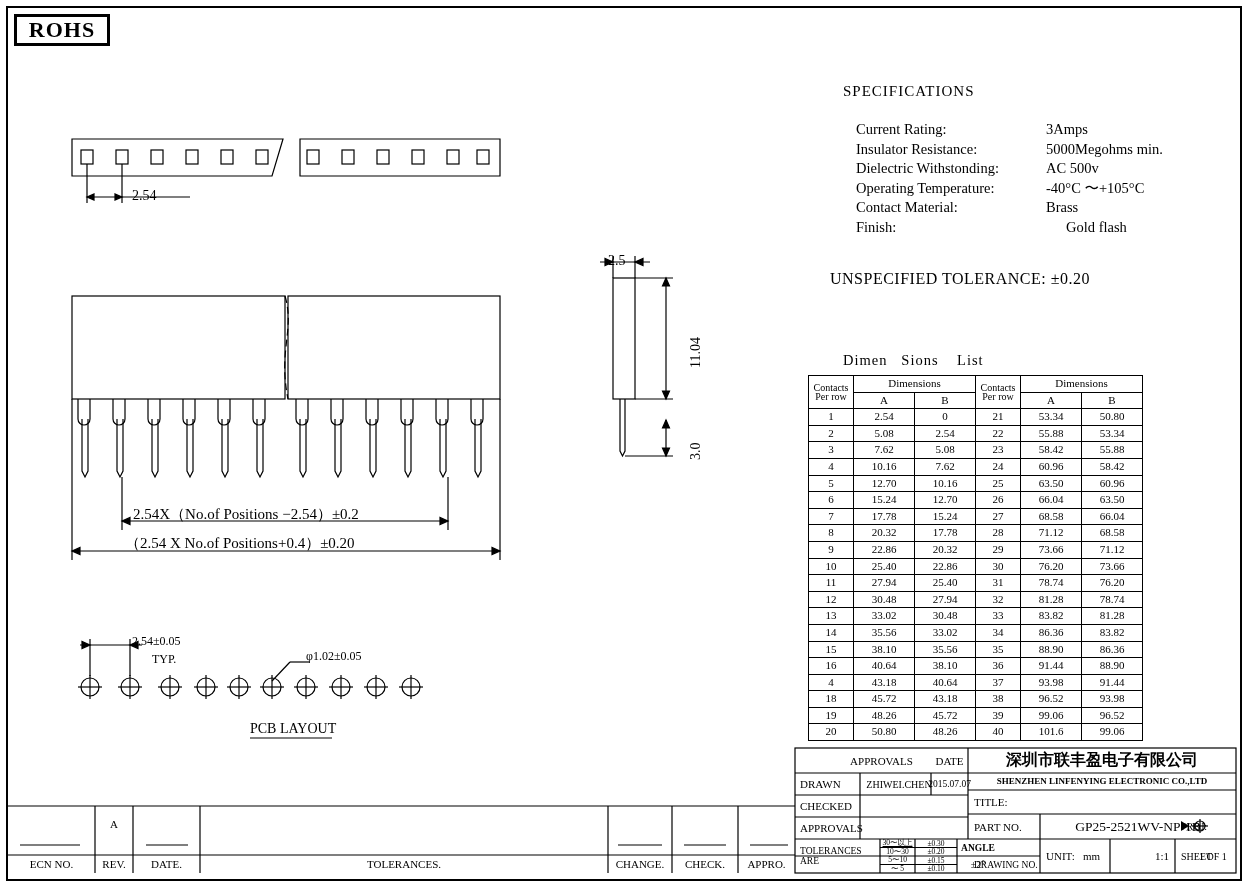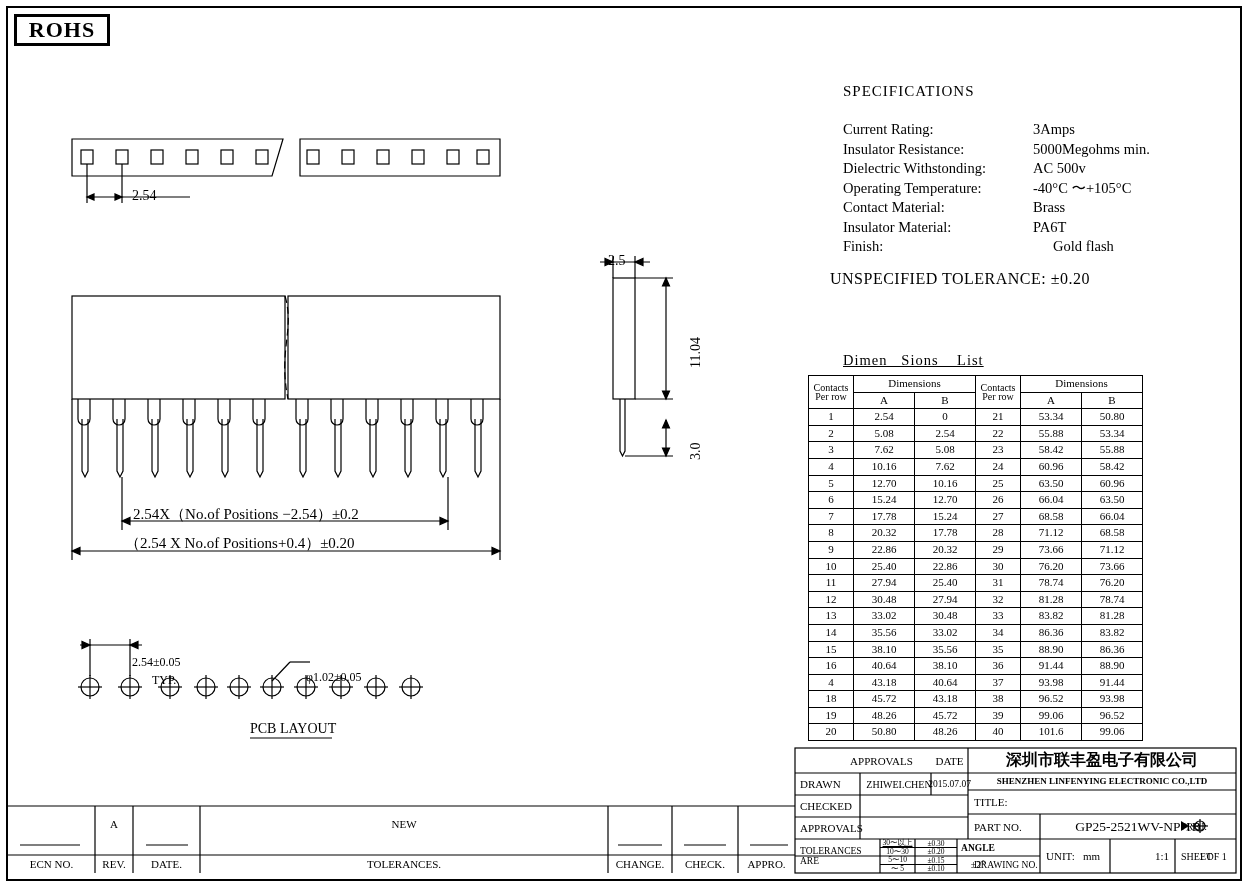--- a/index.html
+++ b/index.html
@@ -8,36 +8,36 @@
   .frame{position:absolute;left:6px;top:6px;width:1236px;height:875px;border:2px solid #000;box-sizing:border-box;}
   .abs{position:absolute;}
   .txt{font-family:"Liberation Serif",serif;white-space:pre;}
   
   .rohs{left:14px;top:14px;width:96px;height:32px;border:3px solid #000;box-sizing:border-box;
         display:flex;align-items:center;justify-content:center;font-size:22px;font-weight:bold;letter-spacing:1px;}
   
   .spec-title{left:843px;top:83px;font-size:15px;letter-spacing:1px;}
   .spec-list{left:843px;top:120px;font-size:14.5px;line-height:19.5px;}
   .spec-row{display:flex;}
-  .spec-k{width:190px;}
+  .spec-k{width:190px;margin-left:13px;}
   .spec-v{}
   .tol{left:830px;top:270px;font-size:16px;letter-spacing:.5px;}
   
-  .dl-title{left:843px;top:352px;font-size:14.5px;letter-spacing:1px;text-decoration:underline;}
+  .dl-title{left:843px;top:352px;font-size:14.5px;letter-spacing:1px;}
   .dimtable{left:808px;top:375px;border-collapse:collapse;font-size:11px;font-family:"Liberation Serif",serif;}
   .dimtable td,.dimtable th{border:1px solid #000;text-align:center;padding:0 2px;height:15.6px;line-height:15.6px;font-weight:normal;}
   .dimtable .c{width:40px;}
   .dimtable .a{width:56px;}
   .dimtable .b{width:56px;}
   .dimtable .hdr{font-size:10px;}
   .cell{position:absolute;font-size:11px;display:flex;align-items:center;padding-left:3px;box-sizing:border-box;}
   .cellc{justify-content:center;padding-left:0;}
   svg{position:absolute;left:0;top:0;overflow:visible;}
   .lbl{position:absolute;font-size:14px;font-family:"Liberation Serif",serif;white-space:pre;}
-  .lbl-sm{font-size:12px;margin-top:21px;}
+  .lbl-sm{font-size:12px;}
   .vert{transform-origin:0 0;}
 </style>
 </head>
 <body>
 
 <div id="sheet">
   <div class="frame"></div>
 
   <div class="abs rohs txt">ROHS</div>
 
@@ -55,24 +55,20 @@
         <span class="spec-k txt">Dielectric Withstonding:</span>
         <span class="spec-v txt">AC 500v</span>
       </div>
     <div class="spec-row">
         <span class="spec-k txt">Operating Temperature:</span>
         <span class="spec-v txt">-40°C 〜+105°C</span>
       </div>
     <div class="spec-row">
         <span class="spec-k txt">Contact Material:</span>
         <span class="spec-v txt">Brass</span>
-      </div>
-    <div class="spec-row">
-        <span class="spec-k txt">Insulator Material:</span>
-        <span class="spec-v txt">PA6T</span>
       </div>
     <div class="spec-row">
         <span class="spec-k txt">Finish:</span>
         <span class="spec-v txt" style="margin-left:20px;">Gold flash</span>
       </div>
   </div>
   <div class="abs txt tol">UNSPECIFIED TOLERANCE: ±0.20</div>
 
   <div class="abs txt dl-title">Dimen   Sions    List</div>
   <table class="abs dimtable">
@@ -507,15 +503,14 @@
     </g>
   </svg>
   <div class="cell cellc" style="left:8px;top:855px;width:87px;height:18px;font-size:11px;">ECN NO.</div>
   <div class="cell cellc" style="left:95px;top:855px;width:38px;height:18px;font-size:11px;">REV.</div>
   <div class="cell cellc" style="left:133px;top:855px;width:67px;height:18px;font-size:11px;">DATE.</div>
   <div class="cell cellc" style="left:200px;top:855px;width:408px;height:18px;font-size:11px;">TOLERANCES.</div>
   <div class="cell cellc" style="left:608px;top:855px;width:64px;height:18px;font-size:11px;">CHANGE.</div>
   <div class="cell cellc" style="left:672px;top:855px;width:66px;height:18px;font-size:11px;">CHECK.</div>
   <div class="cell cellc" style="left:738px;top:855px;width:57px;height:18px;font-size:11px;">APPRO.</div>
   <div class="cell cellc" style="left:95px;top:815px;width:38px;height:18px;font-size:11px;">A</div>
-  <div class="cell cellc" style="left:200px;top:810px;width:408px;height:28px;font-size:11px;">NEW</div>
 
 </div>
 
 </body></html>

